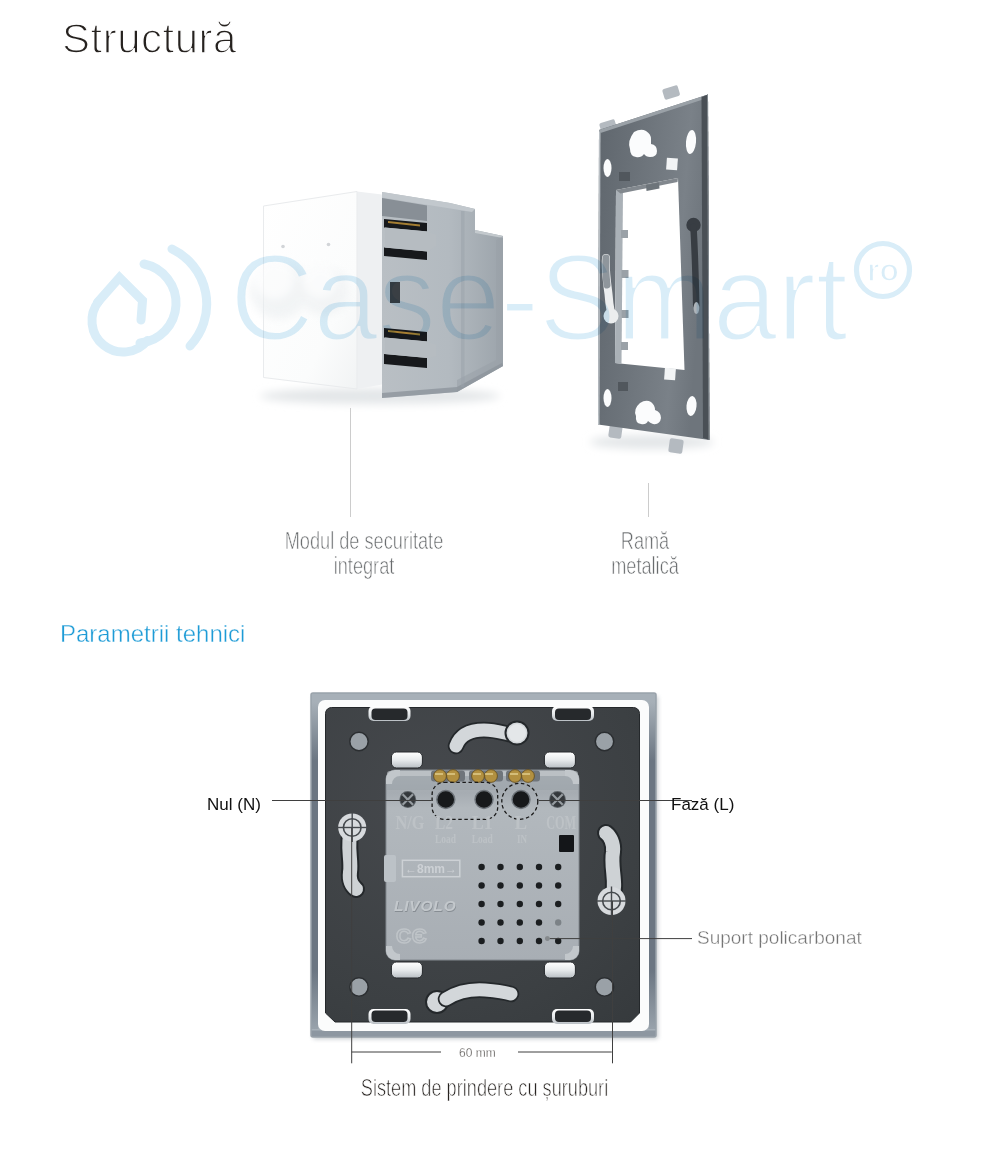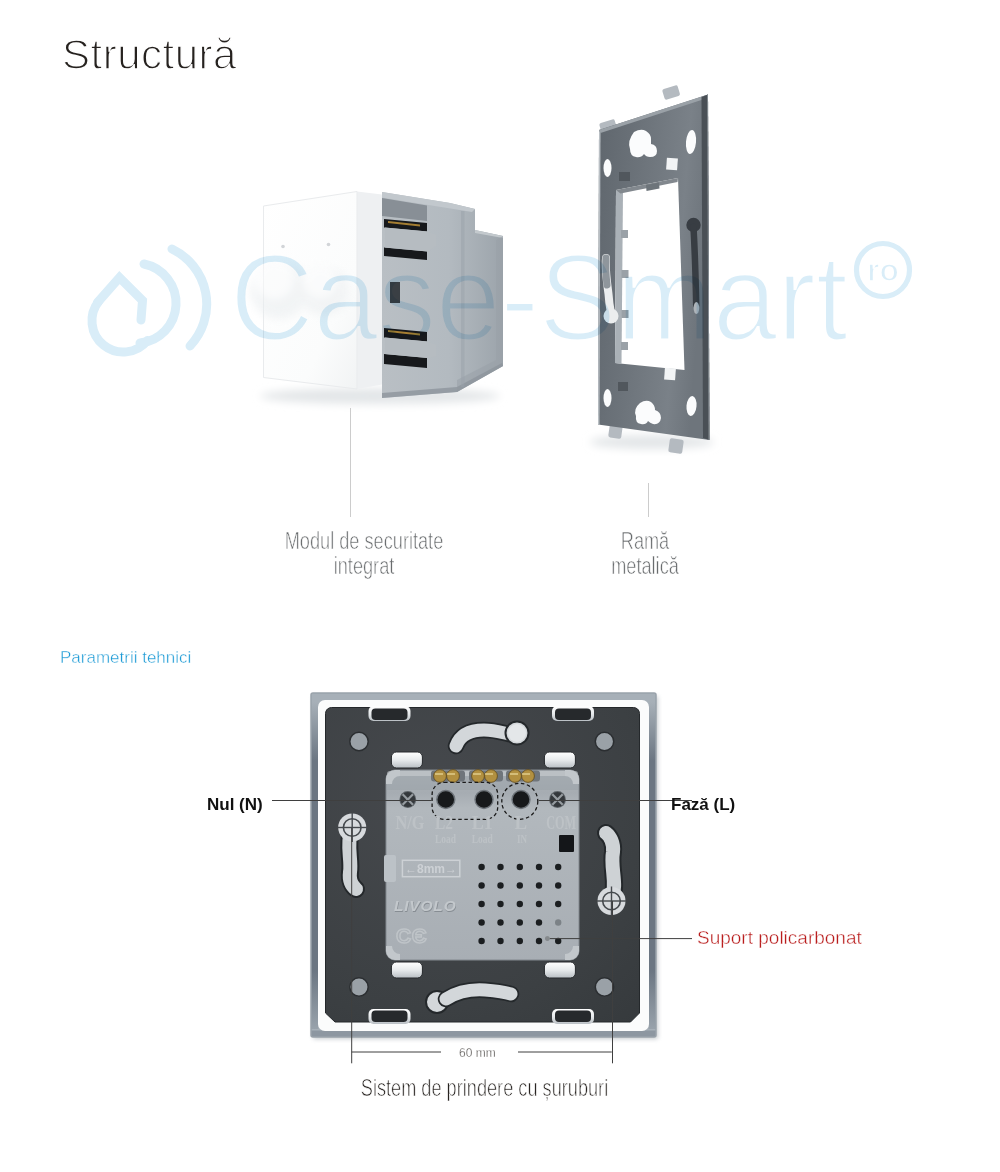--- a/index.html
+++ b/index.html
@@ -1,25 +1,25 @@
 <!DOCTYPE html>
 <html><head>
 <meta charset="utf-8">
 <style>
   html,body{margin:0;padding:0;background:#fff;}
   body{width:1000px;height:1172px;position:relative;overflow:hidden;
        font-family:"Liberation Sans",sans-serif;}
   .abs{position:absolute;}
-  .title{left:62px;top:31px;font-size:42px;color:#26221f;
+  .title{left:62px;top:15px;font-size:42px;color:#26221f;
          -webkit-text-stroke:1.4px #ffffff;letter-spacing:0.5px;}
   .glabel{color:#696c6e;font-size:23px;-webkit-text-stroke:0.6px #fff;line-height:25.4px;text-align:center;
           transform:scaleX(0.79);transform-origin:center top;white-space:nowrap;}
-  .param{left:60px;top:620px;font-size:17px;color:#1d9bd6;margin-top:28px;-webkit-text-stroke:0.4px #fff;}
-  .bold17{font-size:17px;font-weight:bold;color:#111;white-space:nowrap;}
-  .reg19{font-size:19px;color:#b91c1c;-webkit-text-stroke:0.4px #fff;white-space:nowrap;}
+  .param{left:60px;top:620px;font-size:24px;color:#1d9bd6;-webkit-text-stroke:0.4px #fff;}
+  .bold17{font-size:17px;font-weight:normal;color:#111;white-space:nowrap;}
+  .reg19{font-size:19px;color:#737373;-webkit-text-stroke:0.4px #fff;white-space:nowrap;}
   .sistem{font-size:24px;color:#26221f;-webkit-text-stroke:0.7px #fff;white-space:nowrap;
           transform:scaleX(0.757);transform-origin:center top;}
   .mm{font-size:12px;color:#26221f;-webkit-text-stroke:0.4px #fff;}
 </style>
 </head>
 <body>
   <div class="abs title">Structură</div>
 
   <svg class="abs" id="photo" style="left:0;top:80px" width="780" height="400" viewBox="0 0 780 400">
     <defs>

